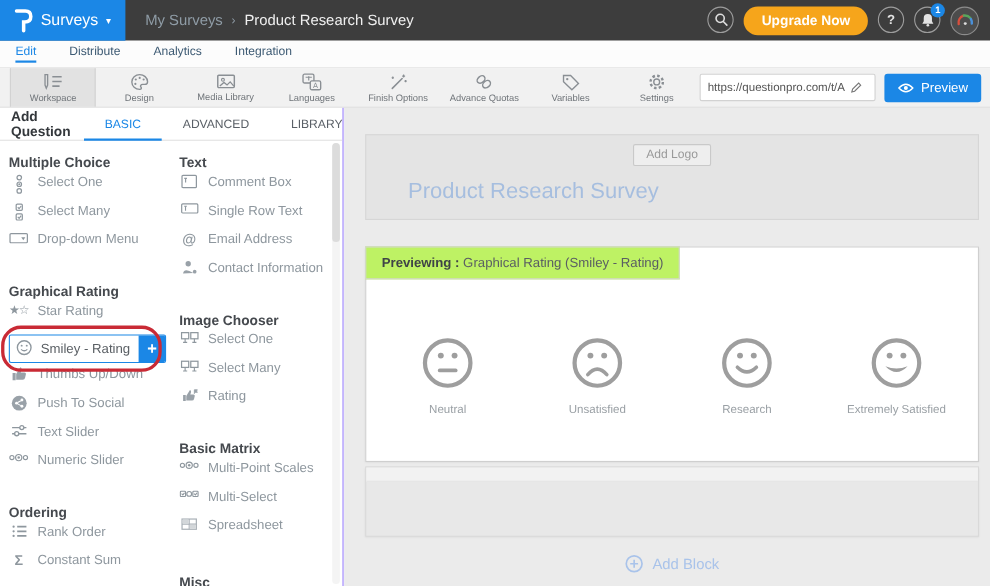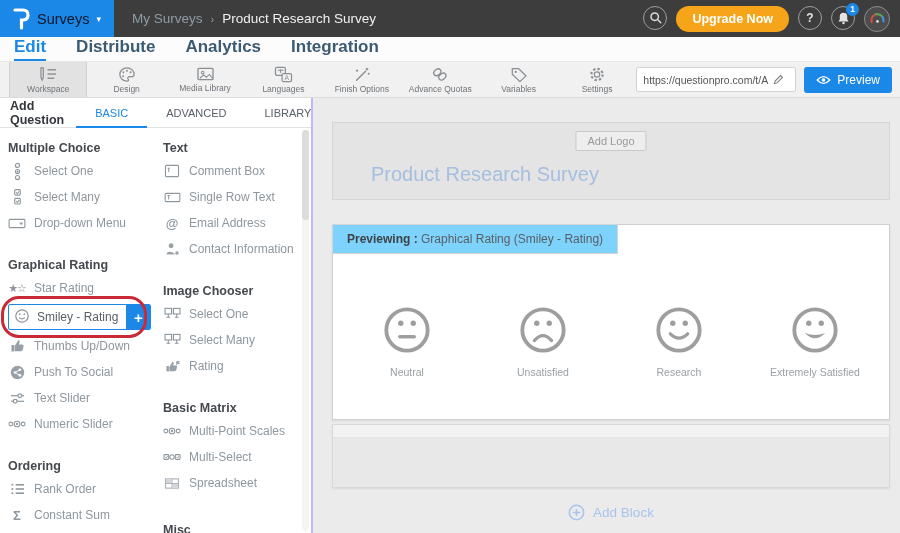--- a/index.html
+++ b/index.html
@@ -4,36 +4,36 @@
 <style>
   * { margin:0; padding:0; box-sizing:border-box; }
   html,body { width:900px; height:533px; }
   body { font-family:"Liberation Sans", sans-serif; background:#ebebeb; overflow:hidden; }
   #app { position:relative; width:900px; height:533px; background:#fff; }
 
   
   .topbar { display:flex; align-items:center; height:37px; background:#3d3d3d; }
   .logo-block { display:flex; align-items:center; gap:7px; width:114px; height:37px; background:#1b87e6; padding-left:13px; cursor:pointer; }
   .logo-block .glyph svg { display:block; }
-  .logo-block .prod { color:#0f172a; font-size:14.5px; }
+  .logo-block .prod { color:#ffffff; font-size:14.5px; }
   .logo-block .caret { color:#fff; font-size:9px; margin-top:1px; }
   .crumbs { display:flex; align-items:center; gap:8px; margin-left:18px; font-size:13.5px; }
   .crumb-parent { color:#8f9ca6; cursor:pointer; }
   .crumb-sep { color:#8f9ca6; font-size:11px; }
   .crumb-current { color:#f0f0f0; }
   .top-right { margin-left:auto; display:flex; gap:9px; padding-right:10px; }
   .circ-btn { width:24px; height:24px; border:1.5px solid #9d9d9d; border-radius:50%; display:flex; align-items:center; justify-content:center; color:#e3e3e3; font-size:12px; font-weight:bold; cursor:pointer; position:relative; background:transparent; }
   .upgrade { background:#f6a51b; color:#fff; border:none; border-radius:13px; height:26px; padding:0 16px; font-size:12.5px; font-weight:bold; cursor:pointer; }
   .badge { position:absolute; top:-4px; right:-5px; background:#1b87e6; color:#fff; border-radius:50%; min-width:13px; height:13px; font-size:8.5px; font-weight:bold; display:flex; align-items:center; justify-content:center; }
   .avatar { width:26px; height:26px; border-radius:50%; border:1.5px solid #8d8d8d; background:#4c4c4c; display:flex; align-items:center; justify-content:center; cursor:pointer; }
 
   
   .navbar { display:flex; align-items:center; height:25px; background:#fcfcfc; border-bottom:1px solid #e7e7e7; padding:0 14px; }
   .nav-tabs { display:flex; gap:30px; }
-  .nav-tab { font-size:17px; color:#3d5a73; font-weight:bold; cursor:pointer; padding-bottom:2px; }
+  .nav-tab { font-size:11px; color:#3d5a73; font-weight:normal; cursor:pointer; padding-bottom:2px; }
   .nav-tab.active { color:#1b87e6; border-bottom:2px solid #1b87e6; }
   .nav-right { margin-left:auto; display:flex; gap:26px; align-items:center; }
   .nav-link { font-size:12.5px; color:#3d5a73; font-weight:bold; cursor:pointer; }
 
   
   .toolbar { display:flex; align-items:stretch; height:36px; background:#f1f1f1; border-bottom:1px solid #dcdcdc; }
   .tool { width:79px; display:flex; flex-direction:column; align-items:center; justify-content:center; gap:1px; cursor:pointer; }
   .tool.active { background:#e2e2e2; border-left:1px solid #d2d2d2; border-right:1px solid #d2d2d2; margin-left:9px; }
   .tool .tlabel { font-size:8.5px; color:#6f7479; }
   .tool svg { display:block; }
@@ -47,42 +47,42 @@
   .panel { width:313px; background:#fff; border-right:2px solid #c4b5fd; position:relative; }
   .panel-tabs { display:flex; align-items:center; height:30px; border-bottom:1px solid #e2e2e2; }
   .panel-title { font-size:12.5px; font-weight:bold; color:#33373b; padding:0 12px 0 10px; }
   .ptab { font-size:11px; color:#5a6067; padding:0 19px; height:30px; display:flex; align-items:center; cursor:pointer; }
   .ptab.active { color:#1b87e6; box-shadow:inset 0 -2px 0 #1b87e6; }
   .panel-close { margin-left:auto; margin-right:10px; color:#555; font-size:11px; font-weight:bold; cursor:pointer; }
   .panel-cols { display:flex; padding:2px 0 0 8px; }
   .pcol { width:150px; }
   .pcol + .pcol { width:145px; margin-left:5px; }
   .psection-title { font-size:12.5px; font-weight:bold; color:#45494e; margin:11px 0 3px 0; }
-  .pitem { display:flex; align-items:center; gap:8px; height:26px; color:#8e979e; font-size:12px; cursor:pointer; }
+  .pitem { display:flex; align-items:flex-start; gap:8px; height:26px; color:#8e979e; font-size:12px; cursor:pointer; }
   .pitem .gi { width:18px; display:flex; justify-content:center; align-items:center; color:#8e979e; flex:none; }
   .gi.txt { font-size:13px; font-weight:bold; }
   .gi.stars { font-size:11px; letter-spacing:-1px; }
   .scroll-track { position:absolute; right:2px; top:32px; bottom:2px; width:7px; background:#f4f4f4; border-radius:4px; }
   .scroll-thumb { position:absolute; top:0; width:7px; height:90px; background:#dcdcdc; border-radius:4px; }
 
   
   .hl-wrap { position:relative; height:32px; display:flex; align-items:center; }
   .hl-item { display:flex; align-items:center; height:26px; border:1px solid #1b87e6; background:#fff; border-radius:2px; overflow:hidden; }
   .hl-item .hl-body { display:flex; align-items:center; gap:7px; padding:0 8px 0 5px; font-size:12px; color:#5a5f64; }
   .hl-plus { width:24px; height:26px; background:#1b87e6; color:#fff; font-size:15px; font-weight:bold; display:flex; align-items:center; justify-content:center; border:none; cursor:pointer; }
   .annotation { position:absolute; left:-7px; top:-5px; width:146px; height:42px; border:3px solid #c92a35; border-radius:18px; pointer-events:none; }
 
   
   .main { flex:1; background:#ebebeb; position:relative; }
   .survey-header { position:absolute; left:19px; top:24px; width:558px; height:78px; background:#e4e4e4; border:1px solid #d6d6d6; }
   .addlogo { position:absolute; left:50%; transform:translateX(-50%); top:8px; background:#eeeeee; border:1px solid #c9c9c9; border-radius:2px; color:#999; font-size:11px; padding:3px 11px; cursor:pointer; }
   .survey-title { position:absolute; left:38px; top:40px; font-size:20px; color:#a6bedf; }
 
   .qcard { position:absolute; left:19px; top:126px; width:558px; height:196px; background:#fff; border:1px solid #cfcfcf; box-shadow:0 1px 2px rgba(0,0,0,.08); }
-  .prev-tab { position:absolute; left:-1px; top:-1px; background:#7dd3fc; border:1px solid #d5d5d5; padding:7px 14px; font-size:12px; color:#5a5e63; cursor:default; }
+  .prev-tab { position:absolute; left:-1px; top:-1px; background:#bef264; border:1px solid #d5d5d5; padding:7px 14px; font-size:12px; color:#5a5e63; cursor:default; }
   .prev-tab b { color:#3f4347; }
   .question { position:absolute; left:38px; top:47px; font-size:15px; color:#4a4e52; }
   .smiley-row { position:absolute; left:24px; right:24px; top:80px; display:flex; justify-content:space-between; }
   .smiley { width:100px; display:flex; flex-direction:column; align-items:center; cursor:pointer; }
   .smiley .face svg { display:block; }
   .smiley .slabel { margin-top:11px; font-size:10.5px; color:#9aa0a5; white-space:nowrap; }
 
   .empty-block { position:absolute; left:19px; top:326px; width:558px; height:64px; background:#e8e8e8; border:1px solid #d9d9d9; box-shadow:0 1px 2px rgba(0,0,0,.07); }
   .empty-block .strip { height:13px; background:#f2f2f2; border-bottom:1px solid #e4e4e4; }
   .addblock { position:absolute; left:19px; width:558px; top:406px; display:flex; align-items:center; justify-content:center; gap:8px; color:#a9c3ea; font-size:13.5px; cursor:pointer; }

